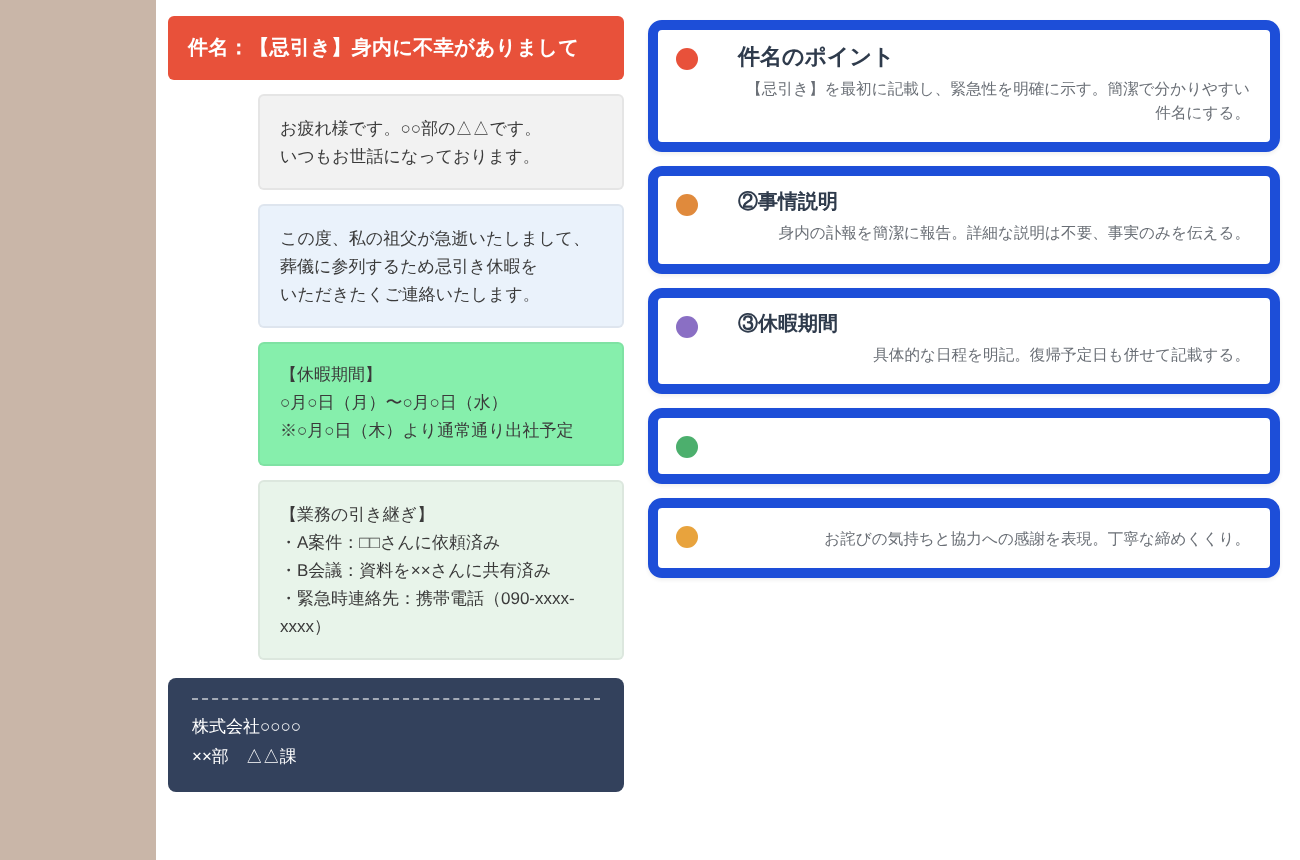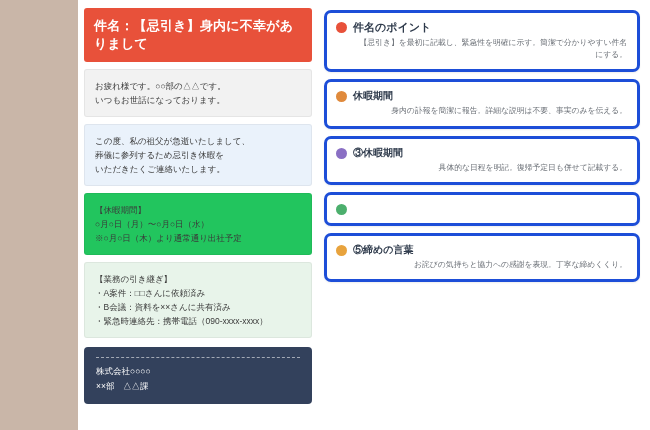--- a/index.html
+++ b/index.html
@@ -36,64 +36,65 @@
     display: flex;
     flex-direction: column;
     gap: 7px;
     padding-top: 2px;
   }
 
   
   .mail-subject {
     background: #e8513a;
     color: #ffffff;
-    font-size: 13px;
+    font-size: 10px;
     font-weight: bold;
     padding: 9px 10px;
     border-radius: 3px;
     letter-spacing: .2px;
   }
   .mail-block {
     border-radius: 3px;
     padding: 9px 10px;
     font-size: 8.5px;
     line-height: 1.65;
     color: #3a3a3a;
     border: 1px solid rgba(0,0,0,0.05);
+    margin-left: 45px;
   }
   .mail-block div { white-space: pre-wrap; }
   .b-grey   { background: #f2f2f2; }
   .b-blue   { background: #eaf2fb; }
-  .b-purple { background: #22c55e; }
+  .b-purple { background: #86efac; font-family: Liberation Mono, monospace; }
   .b-green  { background: #e8f4ea; }
   .b-cream  { background: #fbf3e4; }
 
   .signature {
     background: #33415c;
     color: #ffffff;
     border-radius: 4px;
     padding: 10px 12px;
     font-size: 8.5px;
     line-height: 1.75;
     margin-top: 2px;
   }
   .sig-rule {
     border-top: 1px dashed rgba(255,255,255,0.55);
     margin: 0 0 6px 0;
   }
 
   
   .card {
     background: #ffffff;
-    border: 3px solid #1d4ed8;
+    border: 5px solid #1d4ed8;
     border-radius: 7px;
     box-shadow: 0 1px 2px rgba(0,0,0,0.07);
     padding: 7px 10px 8px 9px;
     display: flex;
-    gap: 6px;
+    gap: 20px;
     align-items: flex-start;
   }
   .dot {
     width: 11px;
     height: 11px;
     border-radius: 50%;
     flex: 0 0 auto;
     margin-top: 2px;
   }
   .card-body { flex: 1; min-width: 0; }
@@ -163,40 +164,39 @@
       <div class="card-body">
         <div class="card-title big">件名のポイント</div>
         <div class="card-desc">【忌引き】を最初に記載し、緊急性を明確に示す。簡潔で分かりやすい件名にする。</div>
       </div>
     </div>
 
 
     <div class="card">
       <span class="dot" style="background:#e08a3c"></span>
       <div class="card-body">
-        <div class="card-title">休暇期間</div>
+        <div class="card-title">②事情説明</div>
         <div class="card-desc">身内の訃報を簡潔に報告。詳細な説明は不要、事実のみを伝える。</div>
       </div>
     </div>
 
     <div class="card">
       <span class="dot" style="background:#8a6fc4"></span>
       <div class="card-body">
         <div class="card-title">③休暇期間</div>
         <div class="card-desc">具体的な日程を明記。復帰予定日も併せて記載する。</div>
       </div>
     </div>
 
     <div class="card">
       <span class="dot" style="background:#4caf6d"></span>
     </div>
 
     <div class="card">
       <span class="dot" style="background:#e8a33d"></span>
       <div class="card-body">
-        <div class="card-title">⑤締めの言葉</div>
         <div class="card-desc">お詫びの気持ちと協力への感謝を表現。丁寧な締めくくり。</div>
       </div>
     </div>
 
 
   </div>
 </div>
 
 </body></html>

